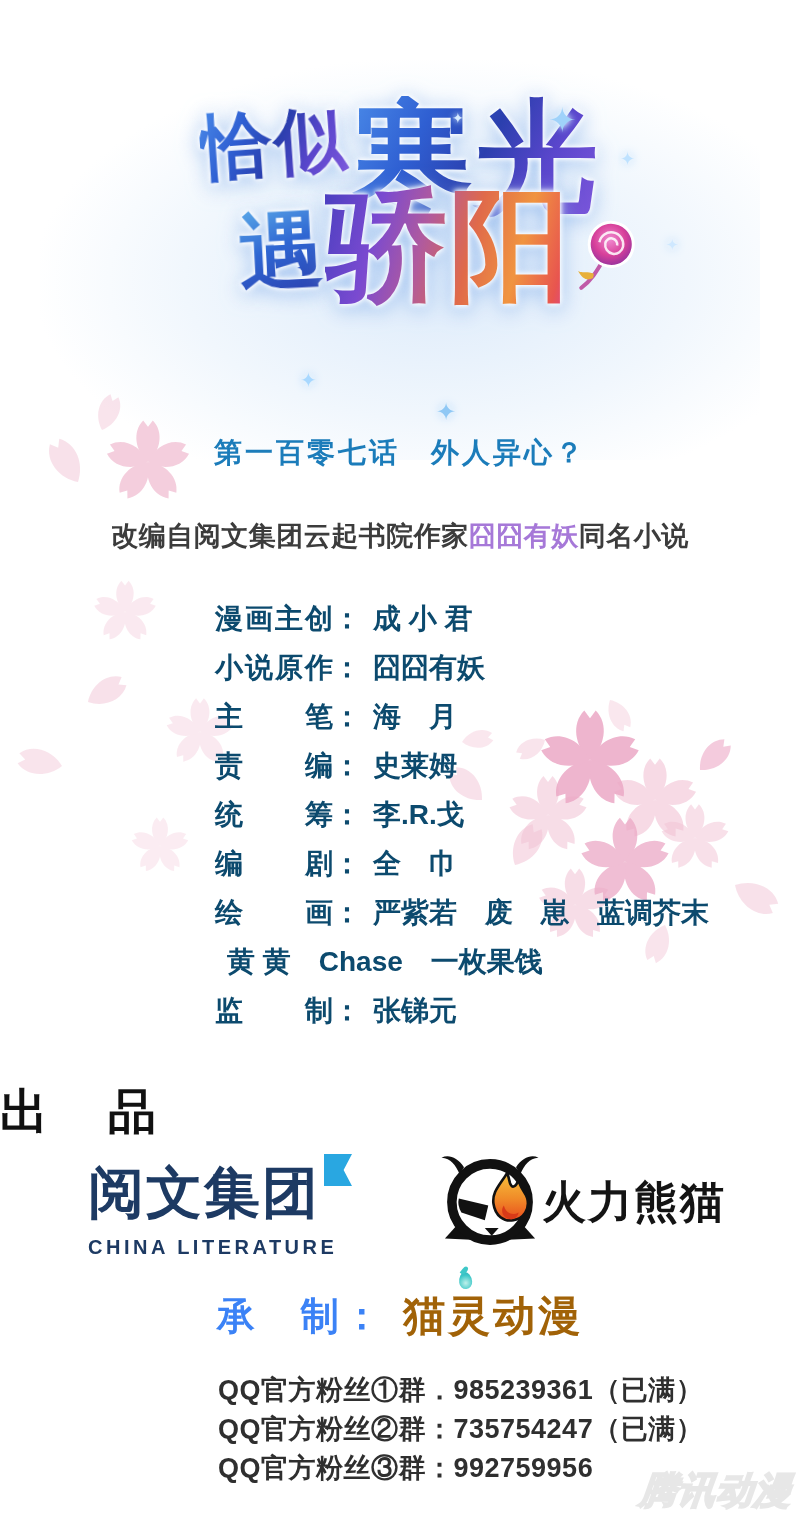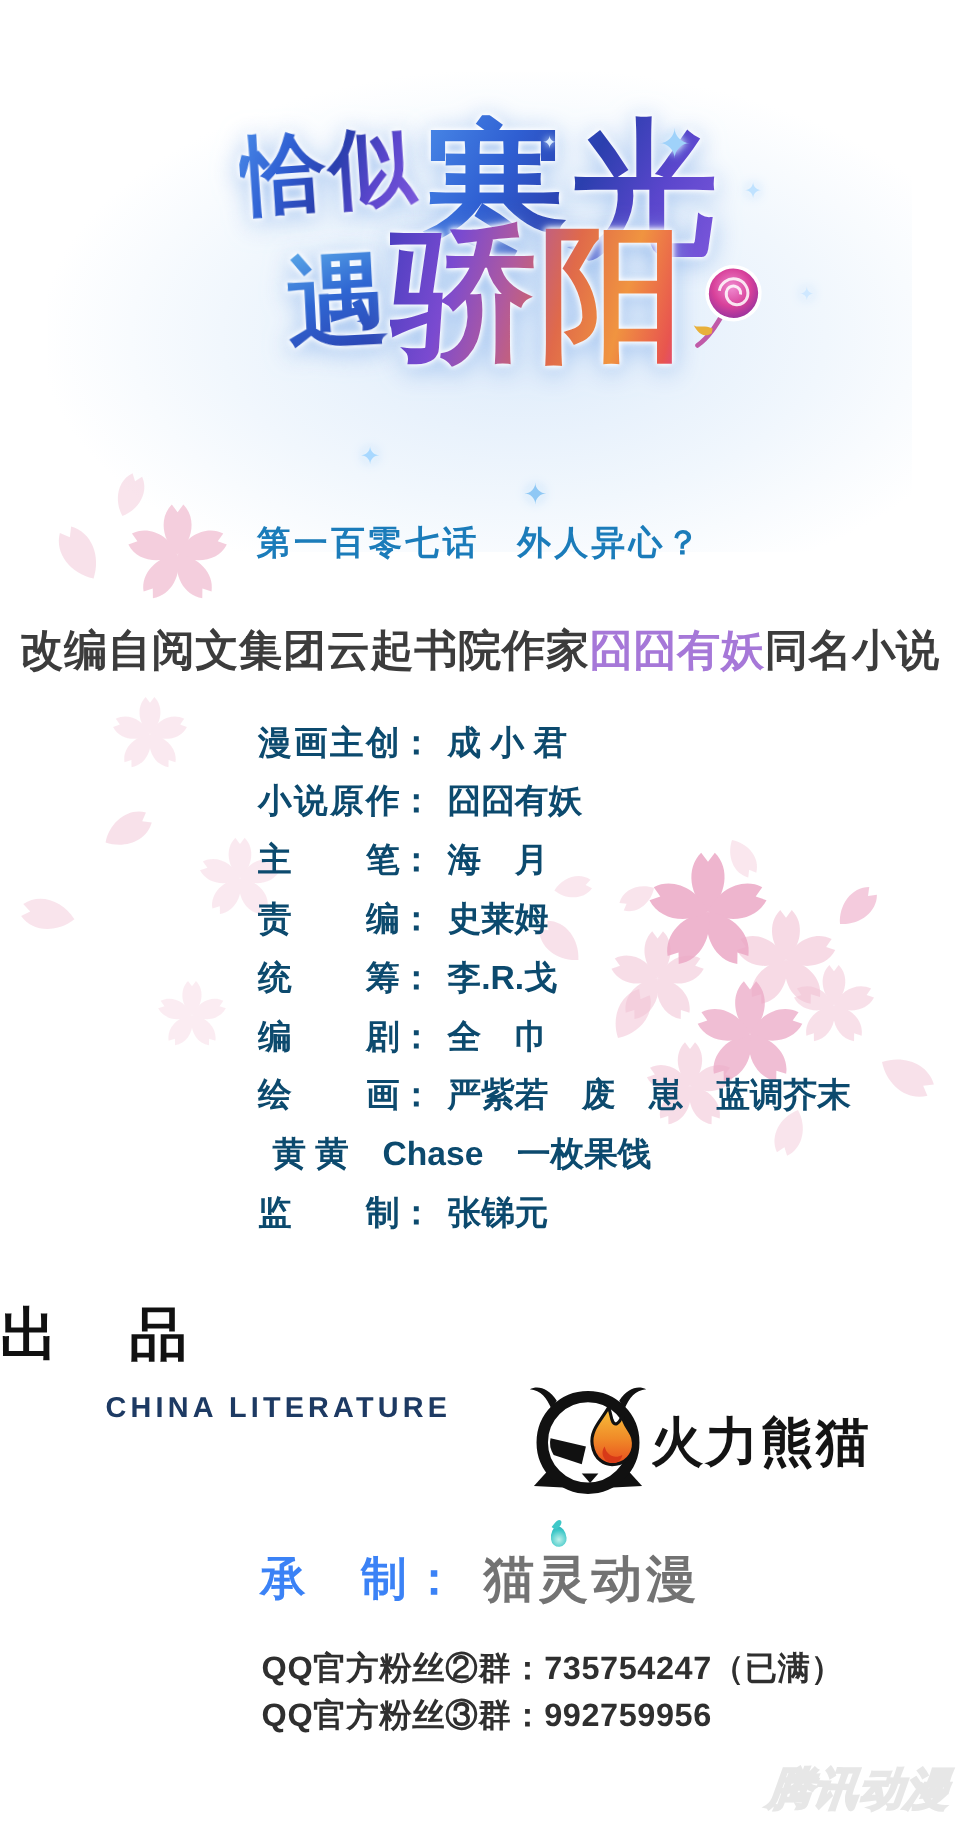--- a/index.html
+++ b/index.html
@@ -48,21 +48,21 @@
   .sp5 { left:436px; top:398px;  font-size:24px; color:#8fc8f5; }
   .sp6 { left:452px; top:110px;  font-size:14px; color:#d8ecff; }
 
   
   .chapter-title {
     position:absolute; left:0; top:434px; width:100%; text-align:center;
     font-size:28px; font-weight:700; color:#1b7cba; letter-spacing:3px;
   }
   .attribution {
     position:absolute; left:0; top:518px; width:100%; text-align:center;
-    font-size:36px; font-weight:600; color:#3c3c3c; letter-spacing:0.5px;
+    font-size:27px; font-weight:600; color:#3c3c3c; letter-spacing:0.5px;
   }
   .attribution .author { color:#a678d8; }
 
   
   .credits { position:absolute; left:215px; top:594px; }
   .credit-row { height:49px; display:flex; align-items:center; font-size:28px; font-weight:600; color:#0c4a6e; }
   .credit-label { display:inline-block; width:118px; text-align:justify; text-align-last:justify; }
   .credit-colon { display:inline-block; }
   .credit-value { display:inline-block; margin-left:12px; white-space:pre; }
   .credit-row.cont .credit-value { }
@@ -75,30 +75,30 @@
   .logos-row { position:absolute; left:0; top:1150px; width:800px; height:120px; }
 
   .cl-logo { position:absolute; left:88px; top:6px; }
   .cl-top { position:relative; display:flex; align-items:flex-start; }
   .cl-name { font-size:56px; font-weight:800; color:#1d3a63; letter-spacing:2px; }
   .cl-flag {
     display:inline-block; width:28px; height:32px; margin-left:4px; margin-top:-2px;
     background:#29a7e1;
     clip-path:polygon(0 0,100% 0,70% 50%,100% 100%,0 100%);
   }
-  .cl-sub { font-size:24px; font-weight:600; color:#1d3a63; letter-spacing:3.5px; margin-top:4px; }
+  .cl-sub { font-size:20px; font-weight:600; color:#1d3a63; letter-spacing:3.5px; margin-top:4px; }
 
   .panda-logo { position:absolute; left:438px; top:0; display:flex; align-items:center; }
   .panda-name { font-size:44px; font-weight:800; color:#141414; letter-spacing:2px; }
 
   
   .contractor { position:absolute; left:0; top:1288px; width:100%; text-align:center; }
   .c-label { font-size:38px; font-weight:700; color:#3b82f6; letter-spacing:4px; vertical-align:middle; }
   .c-name-wrap { position:relative; display:inline-block; margin-left:14px; vertical-align:middle; }
-  .c-name { font-size:42px; font-weight:800; color:#737373; letter-spacing:3px;text-align:center; }
+  .c-name { font-size:42px; font-weight:800; color:#a16207; letter-spacing:3px;text-align:center; }
   .c-flame {
     position:absolute; left:56px; top:-16px; width:13px; height:17px;
     background:radial-gradient(circle at 50% 65%, #bff0ea 0%, #3ec8c8 60%, #2aa8b8 100%);
     border-radius:50% 50% 50% 50% / 60% 60% 40% 40%;
     transform:rotate(-6deg);
   }
   .c-flame::after {
     content:""; position:absolute; left:4px; top:-6px; width:5px; height:9px;
     background:#3ec8c8; border-radius:50% 50% 50% 0; transform:rotate(45deg);
   }
@@ -241,20 +241,24 @@
       <span class="credit-label">监制</span>
         <span class="credit-colon">：</span>
         <span class="credit-value">张锑元</span>
     </div>
   </div>
 
   <div class="produced-heading">出　品</div>
 
   <div class="logos-row">
     <div class="cl-logo">
+      <div class="cl-top">
+        <span class="cl-name">阅文集团</span>
+        <span class="cl-flag"></span>
+      </div>
       <div class="cl-sub">CHINA LITERATURE</div>
     </div>
 
     <div class="panda-logo">
       <svg width="104" height="104" viewBox="0 0 120 120" aria-hidden="true">
         <defs>
           <linearGradient id="flameg" x1="0" y1="0" x2="0" y2="1">
             <stop offset="0%" stop-color="#f7c23c"></stop>
             <stop offset="55%" stop-color="#f08a28"></stop>
             <stop offset="100%" stop-color="#e84c1e"></stop>
@@ -276,19 +280,20 @@
 
   <div class="contractor">
     <span class="c-label">承　制：</span>
     <span class="c-name-wrap">
       <span class="c-flame"></span>
       <span class="c-name">猫灵动漫</span>
     </span>
   </div>
 
   <div class="qq">
+    <div>QQ官方粉丝①群．985239361（已满）</div>
     <div>QQ官方粉丝②群：735754247（已满）</div>
     <div>QQ官方粉丝③群：992759956</div>
   </div>
 
   <div class="watermark">腾讯动漫</div>
 
 </div>
 
 </body></html>

